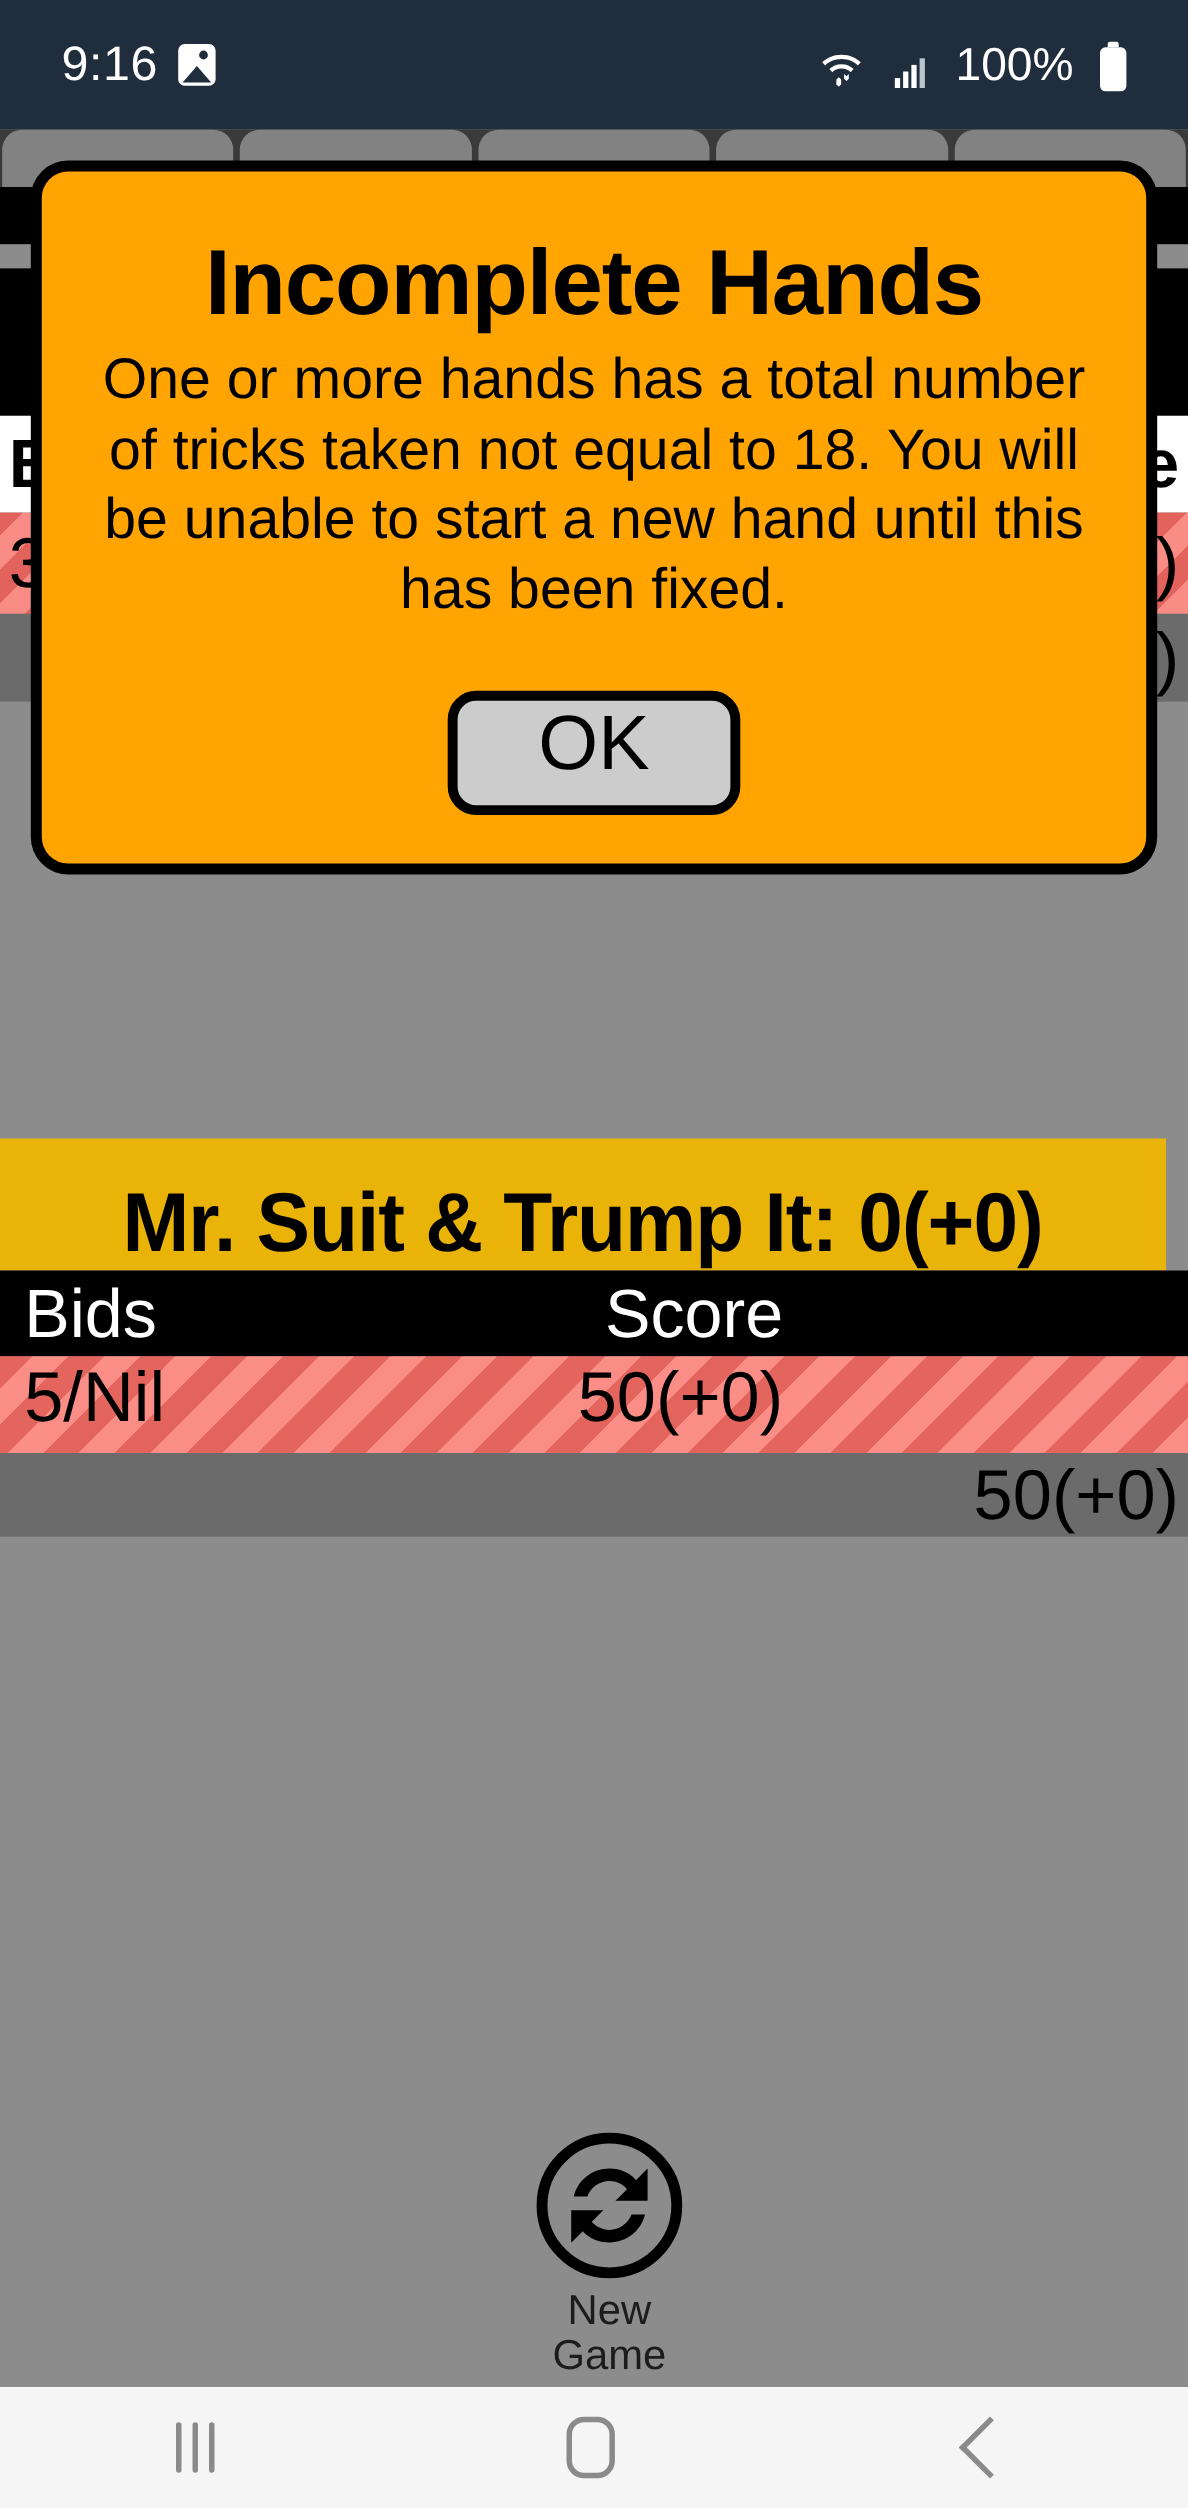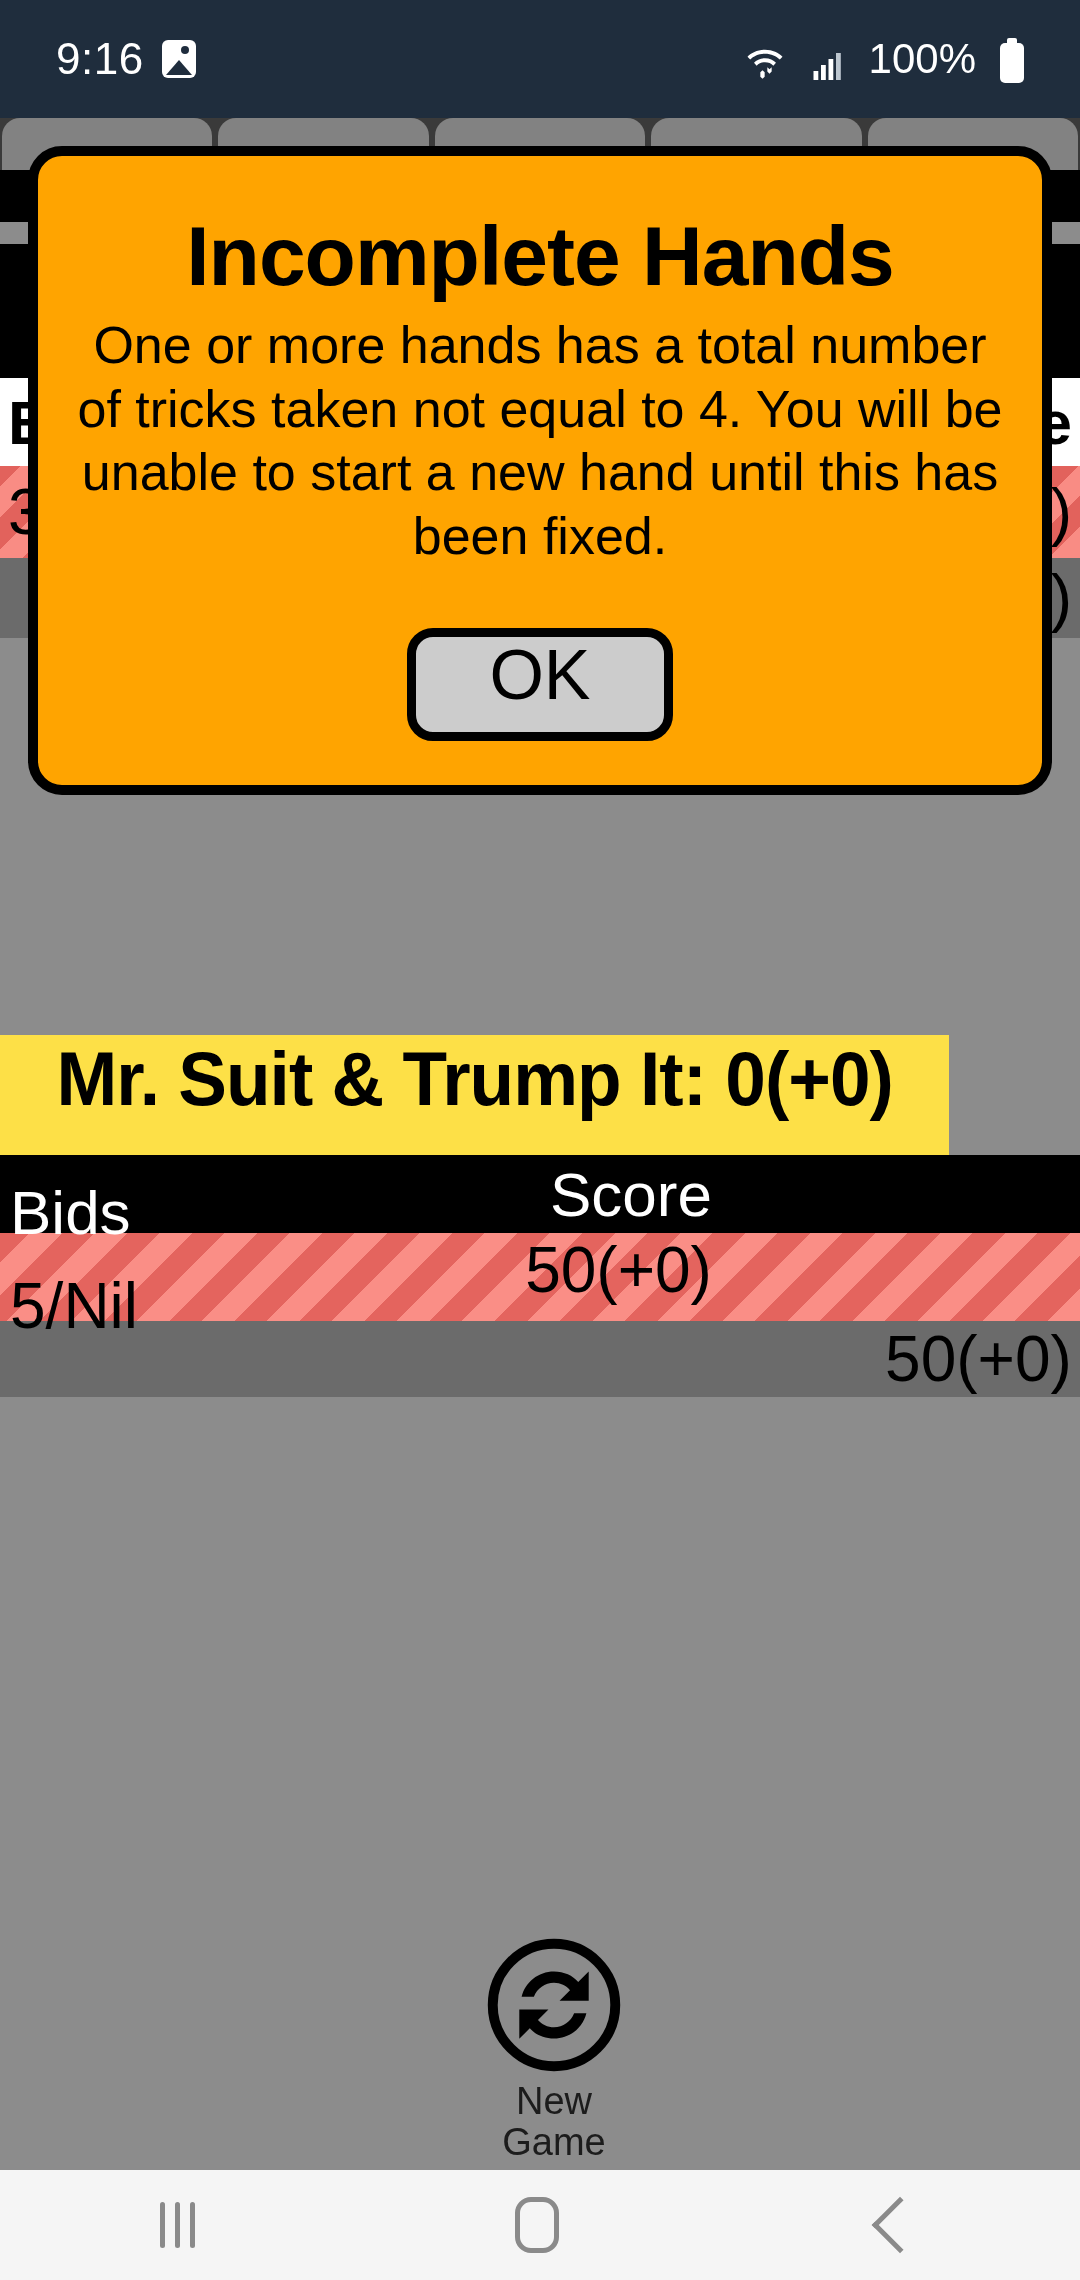--- a/index.html
+++ b/index.html
@@ -250,25 +250,25 @@
   }
 
   
   .scorecard {
     position: absolute;
     left: 0;
     top: 1035px;
     width: 1080px;
   }
   .score-title-bar {
-    width: 949px;
+    width: 1060px;
     height: 120px;
-    background: #fde047;
-    display: flex;
-    align-items: flex-start;
+    background: #eab308;
+    display: flex;
+    align-items: flex-end;
     justify-content: center;
     overflow: hidden;
   }
   .score-title {
     font-size: 76px;
     font-weight: bold;
     color: #000000;
     font-stretch: condensed;
     white-space: nowrap;
     letter-spacing: -1px;
@@ -277,21 +277,21 @@
   .table-header {
     width: 1080px;
     height: 78px;
     background: #000000;
     display: flex;
     align-items: center;
     color: #ffffff;
     font-size: 62px;
     font-stretch: condensed;
   }
-  .col-bids  { width: 33.33%; text-align: left;   padding-left: 10px; margin-top: 36px; }
+  .col-bids  { width: 33.33%; text-align: left;   padding-left: 22px; }
   .col-taken { width: 33.33%; text-align: center; }
   .col-score { width: 33.33%; text-align: right;  padding-right: 8px; }
 
   .row-striped {
     width: 1080px;
     height: 88px;
     background:
       repeating-linear-gradient(
         -45deg,
         #fa8e86 0px, #fa8e86 23px,
@@ -429,21 +429,21 @@
     <div class="bg-gray-row">
       <span>0)</span>
     </div>
 
     <div class="bg-fill"></div>
   </div>
 
   <div class="dialog-overlay">
     <div class="dialog">
       <div class="dialog-title">Incomplete Hands</div>
-      <div class="dialog-message">One or more hands has a total number of tricks taken not equal to 4. You will be unable to start a new hand until this has been fixed.</div>
+      <div class="dialog-message">One or more hands has a total number of tricks taken not equal to 18. You will be unable to start a new hand until this has been fixed.</div>
       <div class="dialog-actions">
         <button class="ok-button">OK</button>
       </div>
     </div>
   </div>
 
   <div class="scorecard">
 
     <div class="score-title-bar">
       <div class="score-title">Mr. Suit &amp; Trump It: 0(+0)</div>

